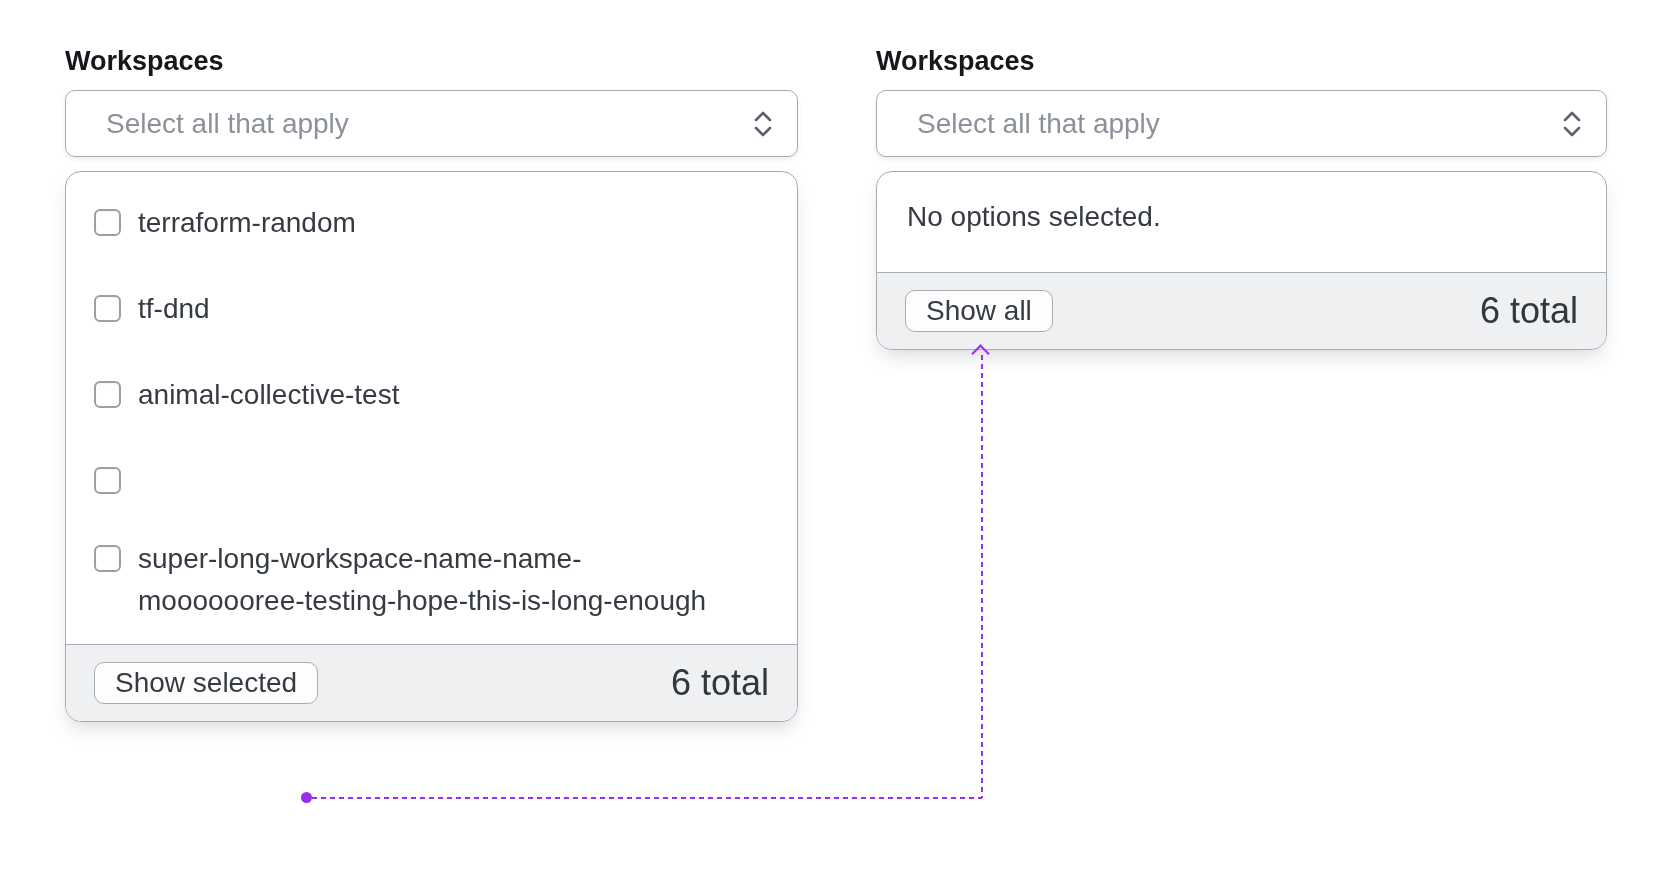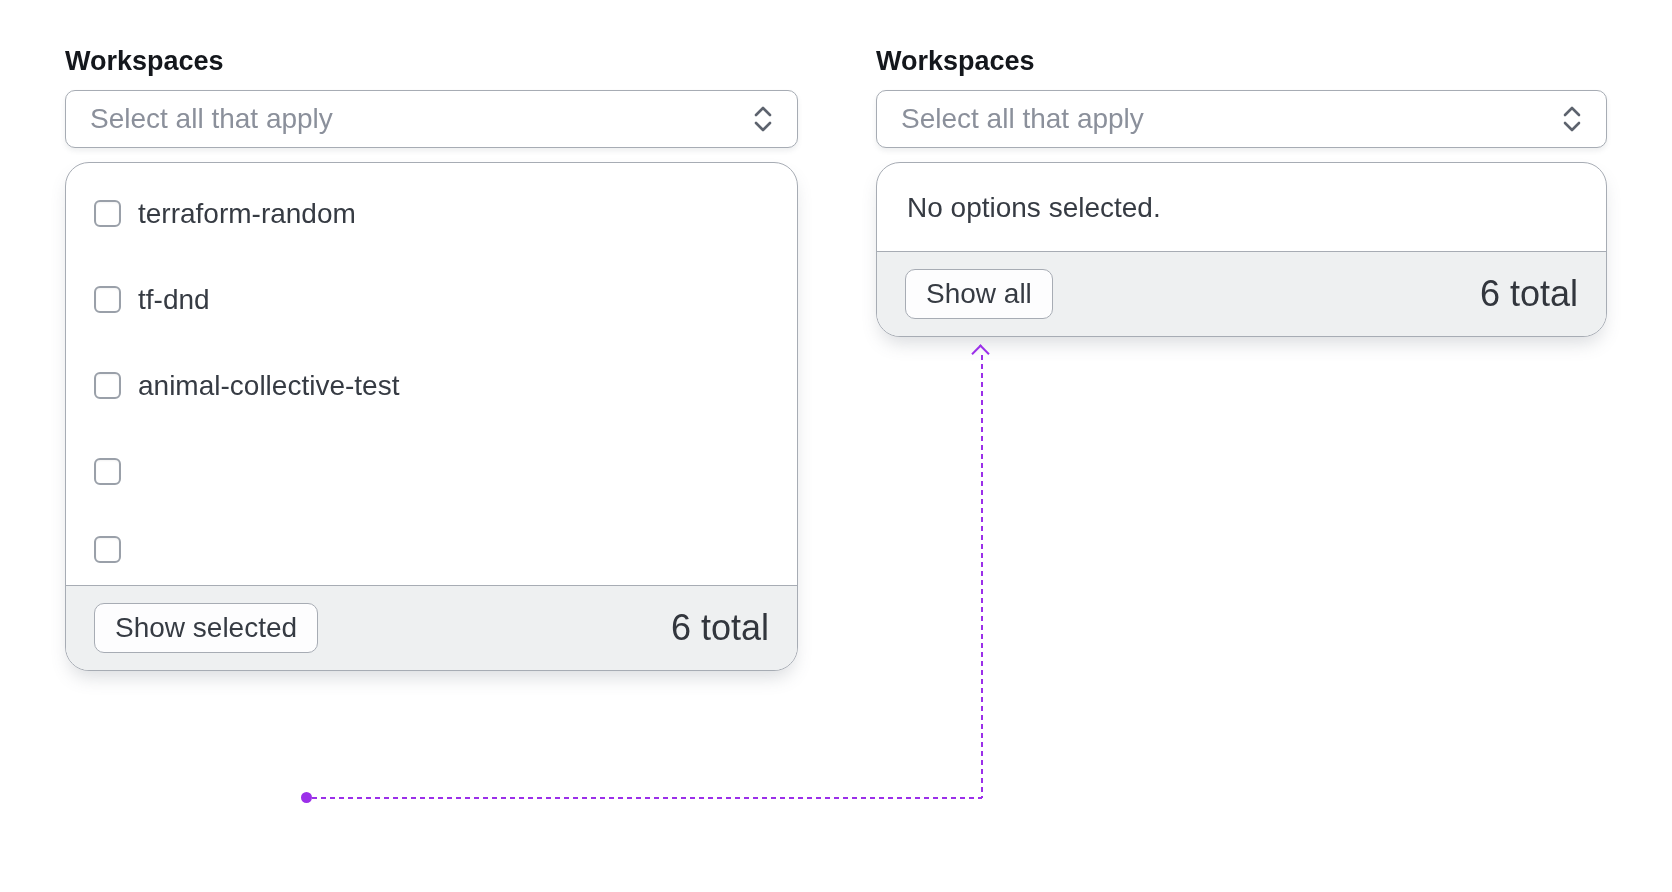--- a/index.html
+++ b/index.html
@@ -17,44 +17,44 @@
 
   .field-label {
     font-size: 27px;
     font-weight: 700;
     line-height: 34px;
     color: #14171c;
     margin-bottom: 12px;
   }
 
   .select {
-    height: 58px;
+    height: 67px;
     background: #fff;
     border: 1.5px solid #a7acb4;
     border-radius: 10px;
     display: flex;
     align-items: center;
-    padding: 0 22px 0 24px;
+    padding: 0 22px 0 40px;
     box-shadow: 0 3px 5px rgba(88,96,110,.10);
     cursor: pointer;
     margin-bottom: 14px;
   }
   .select-placeholder {
     font-size: 28px;
     color: #8b909b;
     flex: 1 1 auto;
     white-space: nowrap;
     overflow: hidden;
   }
   .select-caret { flex: 0 0 auto; display: flex; align-items: center; }
 
   .panel {
     background: #fff;
     border: 1.5px solid #a7acb4;
-    border-radius: 24px;
+    border-radius: 16px;
     box-shadow: 0 10px 18px -4px rgba(88,96,110,.22);
     overflow: hidden;
   }
 
   .options { list-style: none; padding: 8px 0 0; }
   .option {
     display: flex;
     align-items: flex-start;
     padding: 22px 28px;
     cursor: pointer;
@@ -80,35 +80,35 @@
 
   .panel-footer {
     border-top: 1.5px solid #a7acb4;
     background: #eef0f1;
     display: flex;
     align-items: center;
     justify-content: space-between;
     padding: 17px 28px;
   }
   .btn {
-    height: 50px;
+    height: 42px;
     padding: 0 20px;
     font-family: "Liberation Sans", sans-serif;
     font-size: 28px;
     color: #363b43;
     background: #fdfdfe;
     border: 1.5px solid #a7acb4;
     border-radius: 10px;
     cursor: pointer;
     white-space: nowrap;
   }
   .total { font-size: 36px; color: #32363d; }
 
   .empty-row {
-    padding: 26px 30px 24px;
+    padding: 26px 30px 36px;
     font-size: 28px;
     line-height: 38px;
     color: #363b43;
   }
 
   
   .annot { position: absolute; z-index: 5; pointer-events: none; }
   .annot-dot {
     left: 301px; top: 792px; width: 11px; height: 11px;
     border-radius: 50%;
@@ -159,20 +159,21 @@
     <span class="checkbox"></span>
     <span class="option-label">animal-collective-test</span>
   </li>
 
   <li class="option">
     <span class="checkbox"></span>
   </li>
 
   <li class="option">
     <span class="checkbox"></span>
+    <span class="option-label">super-long-workspace-name-name-mooooooree-testing-hope-this-is-long-enough</span>
   </li>
 </ul>
     <div class="panel-footer">
       <button class="btn">Show selected</button>
       <span class="total">6 total</span>
     </div>
   </div>
 </section>
 
 <section class="col col-right">

